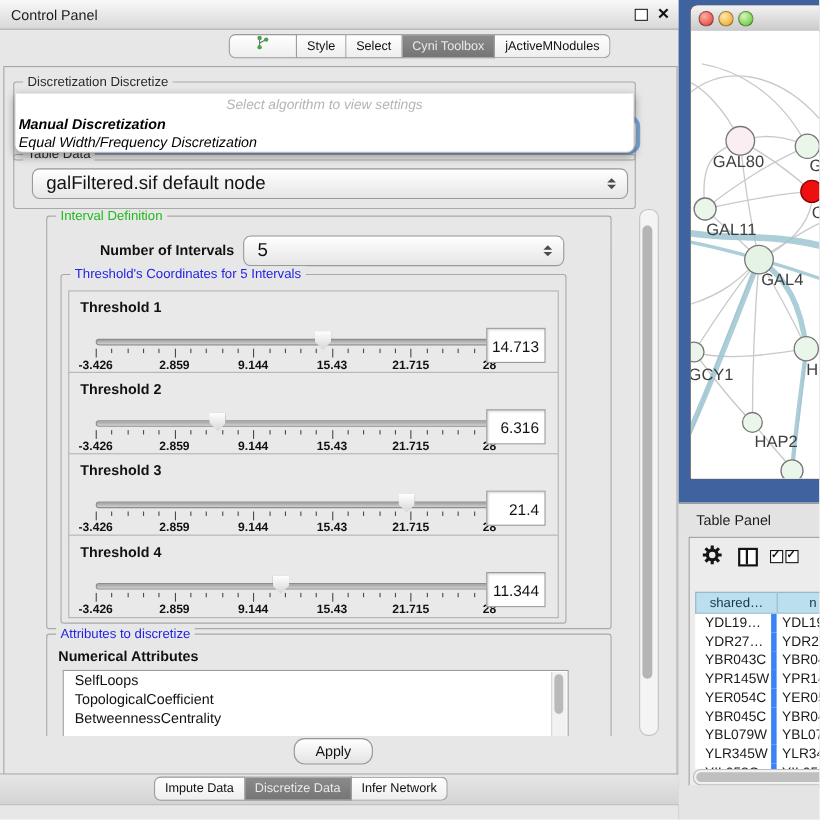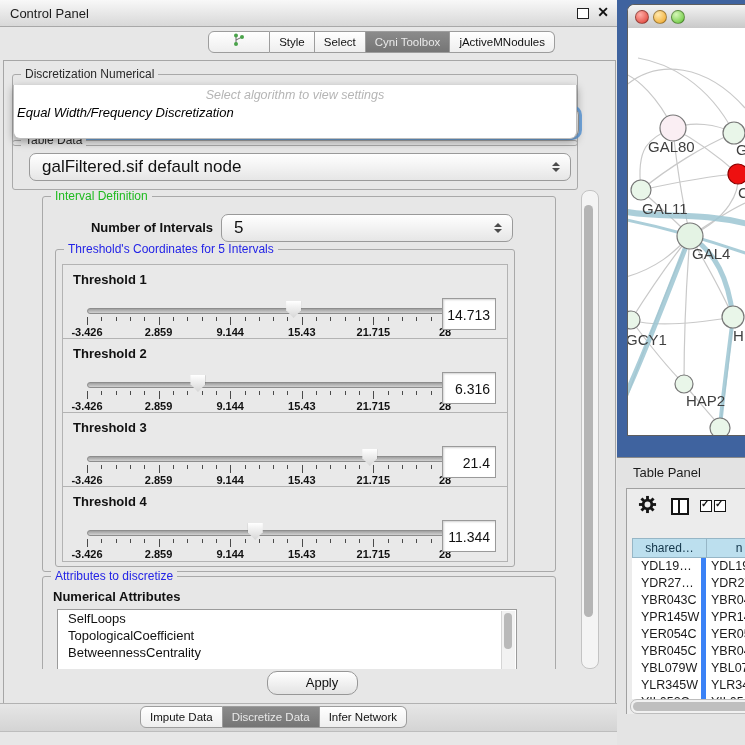--- a/index.html
+++ b/index.html
@@ -165,32 +165,33 @@
           <span>Cyni Toolbox</span>
         </div>
       <div class="tab">
           <span>jActiveMNodules</span>
         </div>
     </div>
 
     <div class="abs content">
 
       <div class="group" style="left:8px;top:13px;width:564px;height:70px;">
-        <span class="gtitle">Discretization Numerical</span>
+        <span class="gtitle">Discretization Discretize</span>
         <div class="combo focusring" style="left:14px;top:33px;width:550px;height:27px;">
           <span class="val"></span>
           <span class="stepper">
               <i class="up"></i>
               <i class="dn"></i>
             </span>
         </div>
       </div>
 
       <div class="popup" style="left:9px;top:24px;width:562px;height:53px;">
         <div class="prompt">Select algorithm to view settings</div>
+        <div class="item b">Manual Discretization</div>
         <div class="item">Equal Width/Frequency Discretization</div>
       </div>
 
       <div class="group" style="left:8px;top:79px;width:564px;height:48px;">
         <span class="gtitle">Table Data</span>
         <div class="combo" style="left:16px;top:12px;width:540px;height:26px;">
           <span class="val">galFiltered.sif default node</span>
           <span class="stepper">
               <i class="up"></i>
               <i class="dn"></i>
@@ -401,21 +402,21 @@
                 <div class="listthumb"></div>
               </div>
           </div>
         </div>
 
         <div class="vscroll" style="left:573px;top:0;width:16px;height:477px;">
           <div class="vthumb" style="top:14px;height:412px;"></div>
         </div>
       </div>
 
-      <div class="btn" style="left:263px;top:610px;width:70px;height:22px;padding-left:19px;">Apply</div>
+      <div class="btn" style="left:263px;top:610px;width:70px;height:22px;">Apply</div>
     </div>
 
     <div class="abs bottomstrip"></div>
     <div class="abs bottomtabs tabrow">
       <div class="tab">
           <span>Impute Data</span>
         </div>
       <div class="tab sel">
           <span>Discretize Data</span>
         </div>

